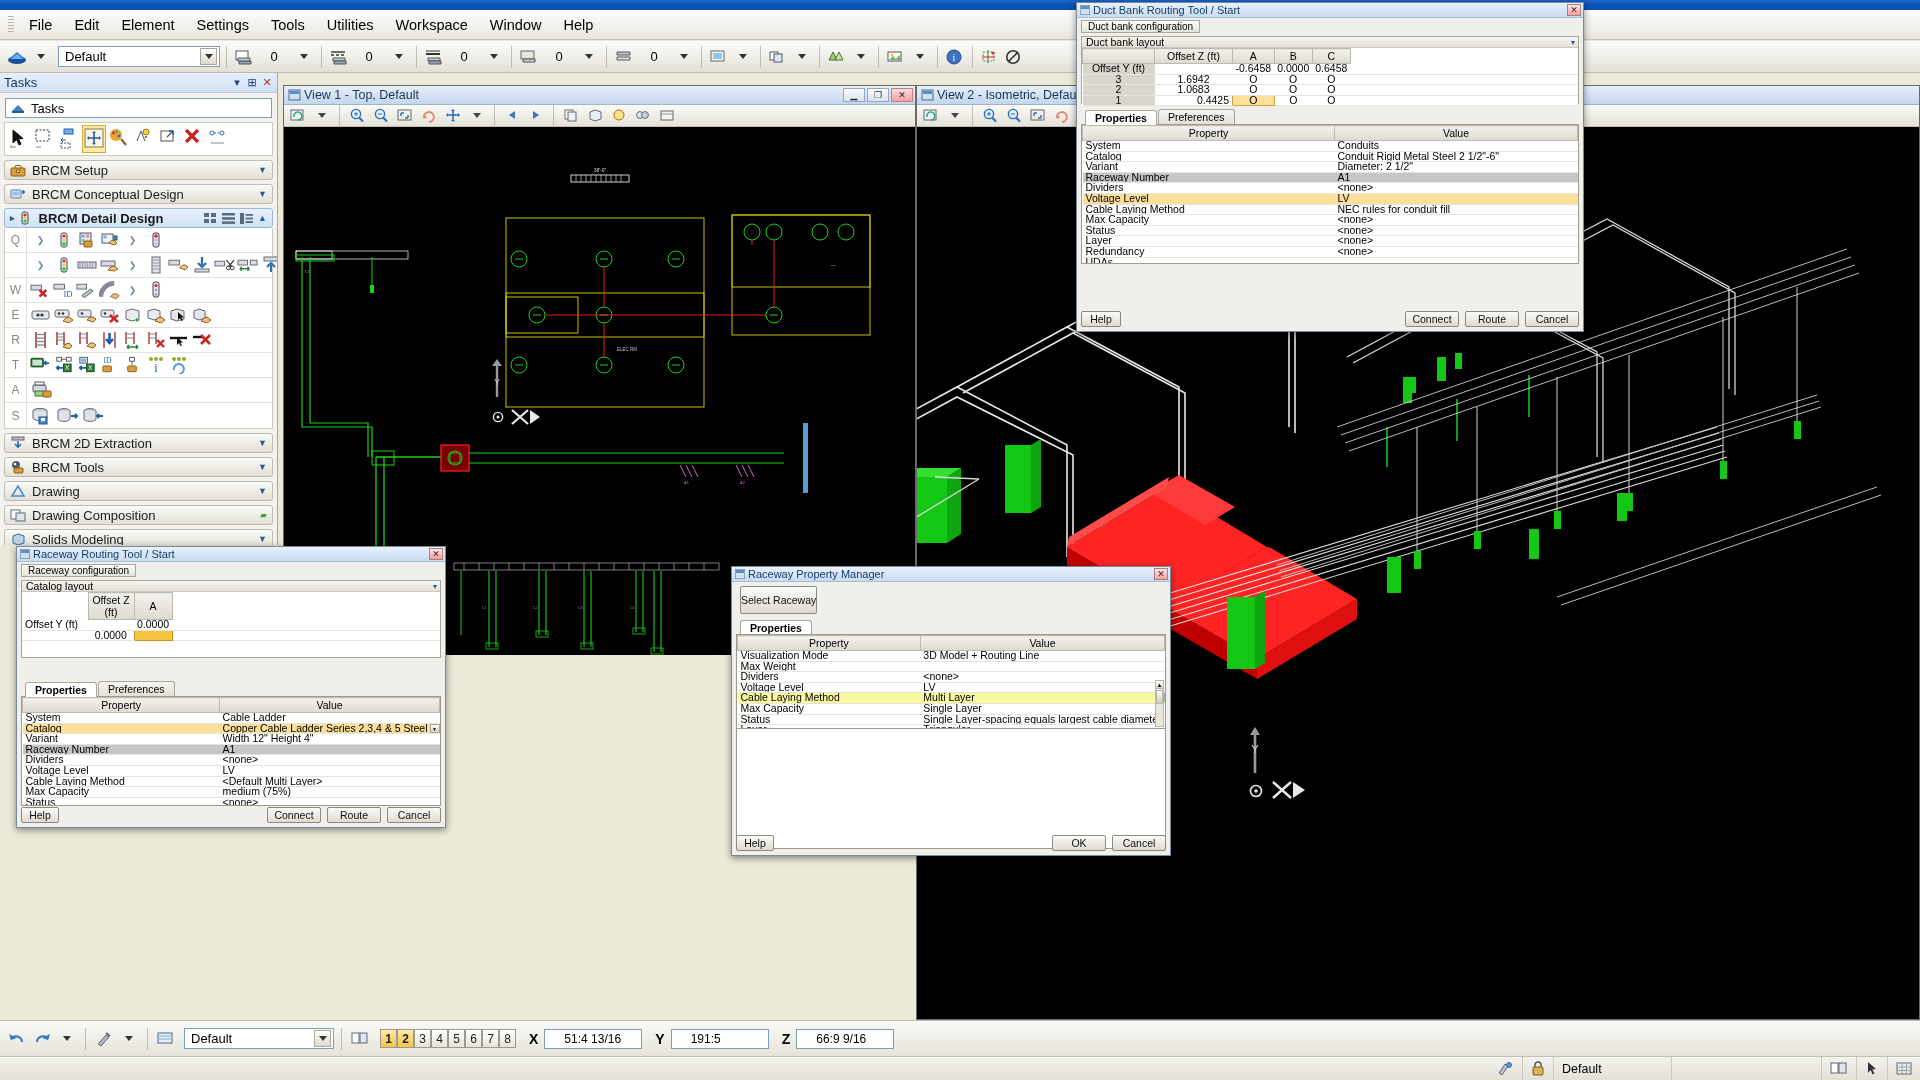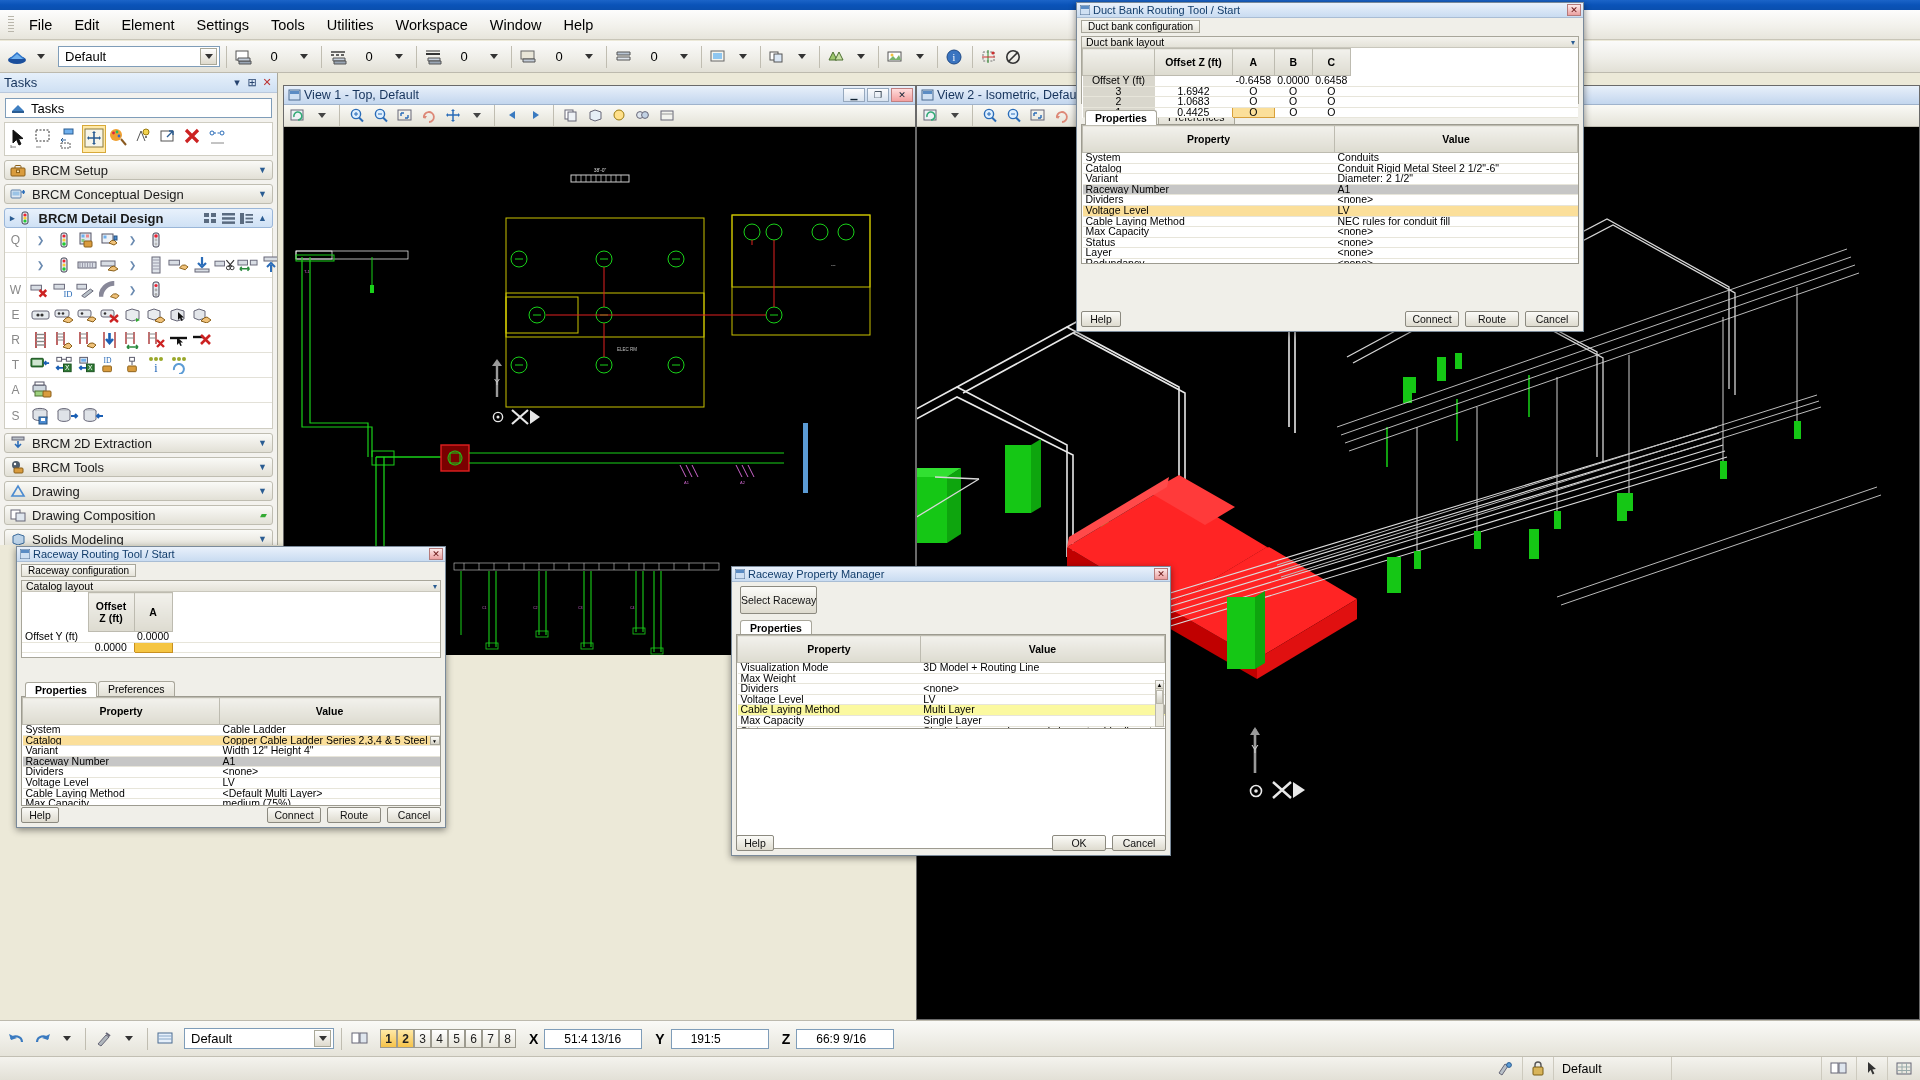--- a/index.html
+++ b/index.html
@@ -121,21 +121,21 @@
   .dlg-title .dt{flex:1;padding-left:3px;}
   .dlg-x{width:14px;height:12px;background:linear-gradient(to bottom,#fdeaea,#eba0a0);
     border:1px solid #b57a7a;display:flex;align-items:center;justify-content:center;font-size:9px;color:#611;}
   .tabstrip { display:flex; align-items:flex-end; height:16px; padding-left:8px; margin-top:4px;}
   .tab { padding:1px 9px; font-size:10.5px; border:1px solid #a8a69a; border-bottom:none;
          background:linear-gradient(to bottom,#f6f5f0,#e2e0d6); border-radius:3px 3px 0 0; margin-right:1px;}
   .tab.sel { background:#fff; font-weight:bold; position:relative; top:1px;}
   .grid { background:#fff; border:1px solid #9d9b90; }
   .grid table { border-collapse:collapse; width:100%; font-size:10.5px; }
   .grid th { background:linear-gradient(to bottom,#f2f1ec,#dddbd0); border:1px solid #bdbbb0;
-             font-weight:bold; font-size:10.5px; padding:7px 3px; }
+             font-weight:normal; font-size:10.5px; padding:1px 3px; }
   .grid td { border-bottom:1px solid #e7e5da; padding:0px 3px; height:9.6px; line-height:9.6px;
              white-space:nowrap; overflow:hidden; }
   .grid tr.sel-grey td { background:#c6c6c6; }
   .grid tr.sel-yellow td { background:#fbdf9a; }
   .grid tr.sel-yellow2 td { background:#fbf9a0; }
   .dlg-btn { height:16px; min-width:54px; border:1px solid #8c8a80; border-radius:2px;
      background:linear-gradient(to bottom,#fbfbf8,#dedbcf); font-size:10.5px;
      display:inline-flex;align-items:center;justify-content:center; color:#111;}
   .panel-head { font-size:10.5px; padding:1px 4px; }
   .subtab { display:inline-flex;align-items:center; height:13px; padding:0 6px;
@@ -1474,21 +1474,21 @@
             <tr>
               <td style="background:#d9d7cd;text-align:center">2</td>
               <td style="text-align:center">1.0683</td>
               <td style="text-align:center">O</td>
               <td style="text-align:center">O</td>
               <td style="text-align:center">O</td>
               <td></td>
             </tr>
             <tr>
               <td style="background:#d9d7cd;text-align:center">1</td>
-              <td style="text-align:center">0.4425</td>
+              <td style="text-align:right">0.4425</td>
               <td style="text-align:center;background:#fbdf9a;border:1px solid #d8a03a">O</td>
               <td style="text-align:center">O</td>
               <td style="text-align:center">O</td>
               <td></td>
             </tr>
           </tbody>
         </table>
       </div>
     </div>
 

